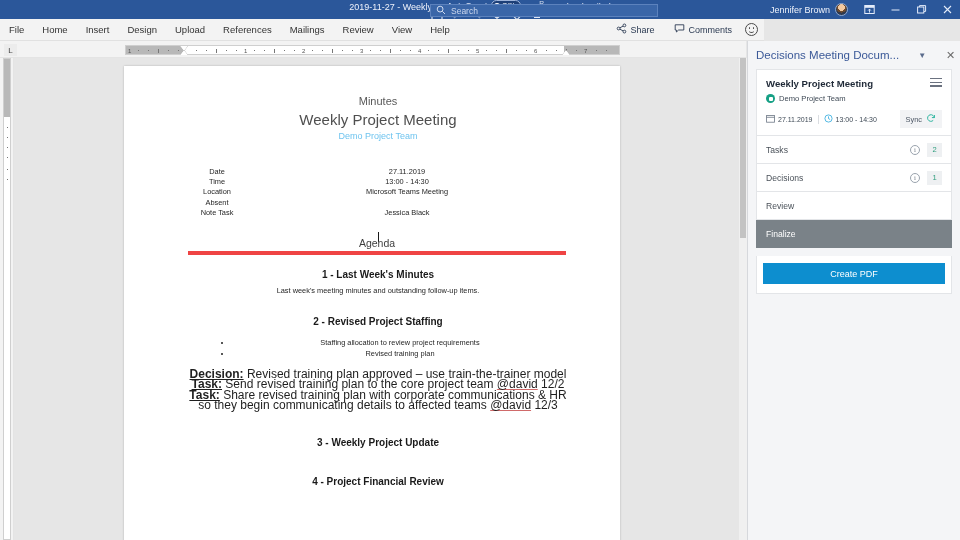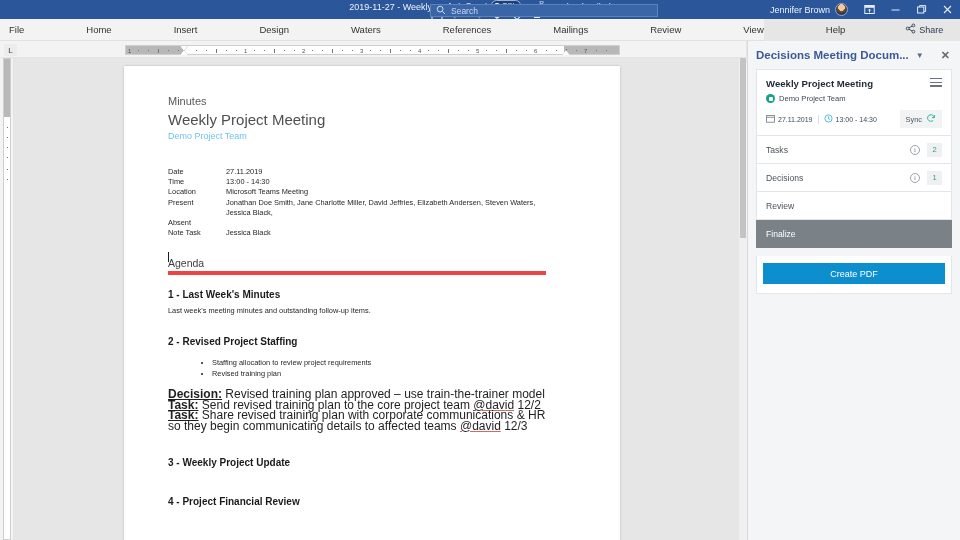--- a/index.html
+++ b/index.html
@@ -52,21 +52,21 @@
     width: 13px; height: 13px; border-radius: 50%;
     background: radial-gradient(circle at 50% 32%, #f2c9a0 0 36%, #6b4a2f 37% 54%, #2f3a50 55%);
     border: 1px solid #8fa8cf; margin-right: 8px;
   }
   .wbtn { width: 26px; height: 19px; display: flex; align-items: center; justify-content: center; }
 
   
   .ribbon {
     position: absolute; top: 19px; left: 0; width: 764px; height: 22px;
     background: #f3f3f3; border-bottom: 1px solid #e1e1e1;
-    display: flex; align-items: center; gap: 44px;
+    display: flex; align-items: center;
   }
   .tab {
     font-size: 9.5px; color: #333; padding: 0 9px; height: 22px;
     display: flex; align-items: center; white-space: nowrap;
   }
   .ribbon-right { margin-left: auto; display: flex; align-items: center; gap: 6px; padding-right: 6px; }
   .rb-pill {
     display: flex; align-items: center; gap: 3px; font-size: 9px; color: #2b3a52;
     padding: 2px 6px; border: 1px solid transparent;
   }
@@ -119,21 +119,21 @@
 
   
   .canvas {
     position: absolute; top: 58px; left: 14px; width: 726px; height: 482px;
     background: #e6e6e6; overflow: hidden;
   }
   .page {
     position: absolute; left: 110px; top: 8px; width: 496px; height: 640px;
     background: #fff; box-shadow: 0 0 2px rgba(0,0,0,.22);
   }
-  .doc { position: absolute; left: 44px; top: 28px; width: 380px; color: #262626; }
+  .doc { position: absolute; left: 64px; top: 28px; width: 380px; color: #262626; text-align: center; }
 
   .d-minutes { font-size: 11px; color: #595959; line-height: 15px; }
   .d-title   { font-size: 15px; color: #4f4f4f; line-height: 19px; margin-top: 1px; }
   .d-team    { font-size: 9px; color: #6fc4ef; line-height: 13px; margin-top: 1px; }
 
   .meta { margin-top: 24px; font-size: 7.4px; line-height: 10.2px; color: #1f1f1f; }
   .meta-row { display: flex; }
   .meta-k { width: 58px; flex: none; }
   .meta-v { flex: 1; }
 
@@ -167,21 +167,21 @@
     background: #f0f0f0;
   }
   .vthumb { position: absolute; top: 0; left: 1px; width: 6px; height: 180px; background: #c3c3c3; }
 
   
   .pane {
     position: absolute; top: 41px; right: 0; width: 213px; height: 499px;
     background: #f4f5f7; border-left: 1px solid #d6d8dc;
   }
   .pane-head {
-    height: 28px; display: flex; align-items: center; padding: 0 6px 0 8px; gap: 4px; font-weight: bold;
+    height: 28px; display: flex; align-items: center; padding: 0 6px 0 8px; gap: 16px;
   }
   .pane-title { font-size: 11.5px; color: #3b5998; white-space: nowrap; }
   .pane-chev { margin-left: 3px; color: #5a6b8c; font-size: 8px; }
   .pane-x { margin-left: auto; color: #6b6b6b; font-size: 11px; line-height: 1; padding: 2px 4px; }
 
   .card {
     margin: 0 8px; background: #fff; border: 1px solid #e3e5e8;
   }
   .card-top { padding: 8px 9px 7px 9px; }
   .card-title { font-size: 9.6px; font-weight: bold; color: #1f2937; }
@@ -322,21 +322,21 @@
           </svg>
       </span>
     </div>
   </div>
 
   <div class="ribbon">
     <div class="tab">File</div>
     <div class="tab">Home</div>
     <div class="tab">Insert</div>
     <div class="tab">Design</div>
-    <div class="tab">Waters</div>
+    <div class="tab">Upload</div>
     <div class="tab">References</div>
     <div class="tab">Mailings</div>
     <div class="tab">Review</div>
     <div class="tab">View</div>
     <div class="tab">Help</div>
 
     <div class="ribbon-right">
       <div class="rb-pill">
         <span>
           <svg width="11" height="11" viewBox="0 0 11 11">
@@ -451,24 +451,20 @@
           </div>
           <div class="meta-row">
             <div class="meta-k">Time</div>
             <div class="meta-v">13:00 - 14:30</div>
           </div>
           <div class="meta-row">
             <div class="meta-k">Location</div>
             <div class="meta-v">Microsoft Teams Meeting</div>
           </div>
           <div class="meta-row">
-            <div class="meta-k">Present</div>
-            <div class="meta-v">Jonathan Doe Smith, Jane Charlotte Miller, David Jeffries, Elizabeth Andersen, Steven Waters, Jessica Black,</div>
-          </div>
-          <div class="meta-row">
             <div class="meta-k">Absent</div>
             <div class="meta-v"></div>
           </div>
           <div class="meta-row">
             <div class="meta-k">Note Task</div>
             <div class="meta-v">Jessica Black</div>
           </div>
         </div>
 
         <div class="caret-line">

